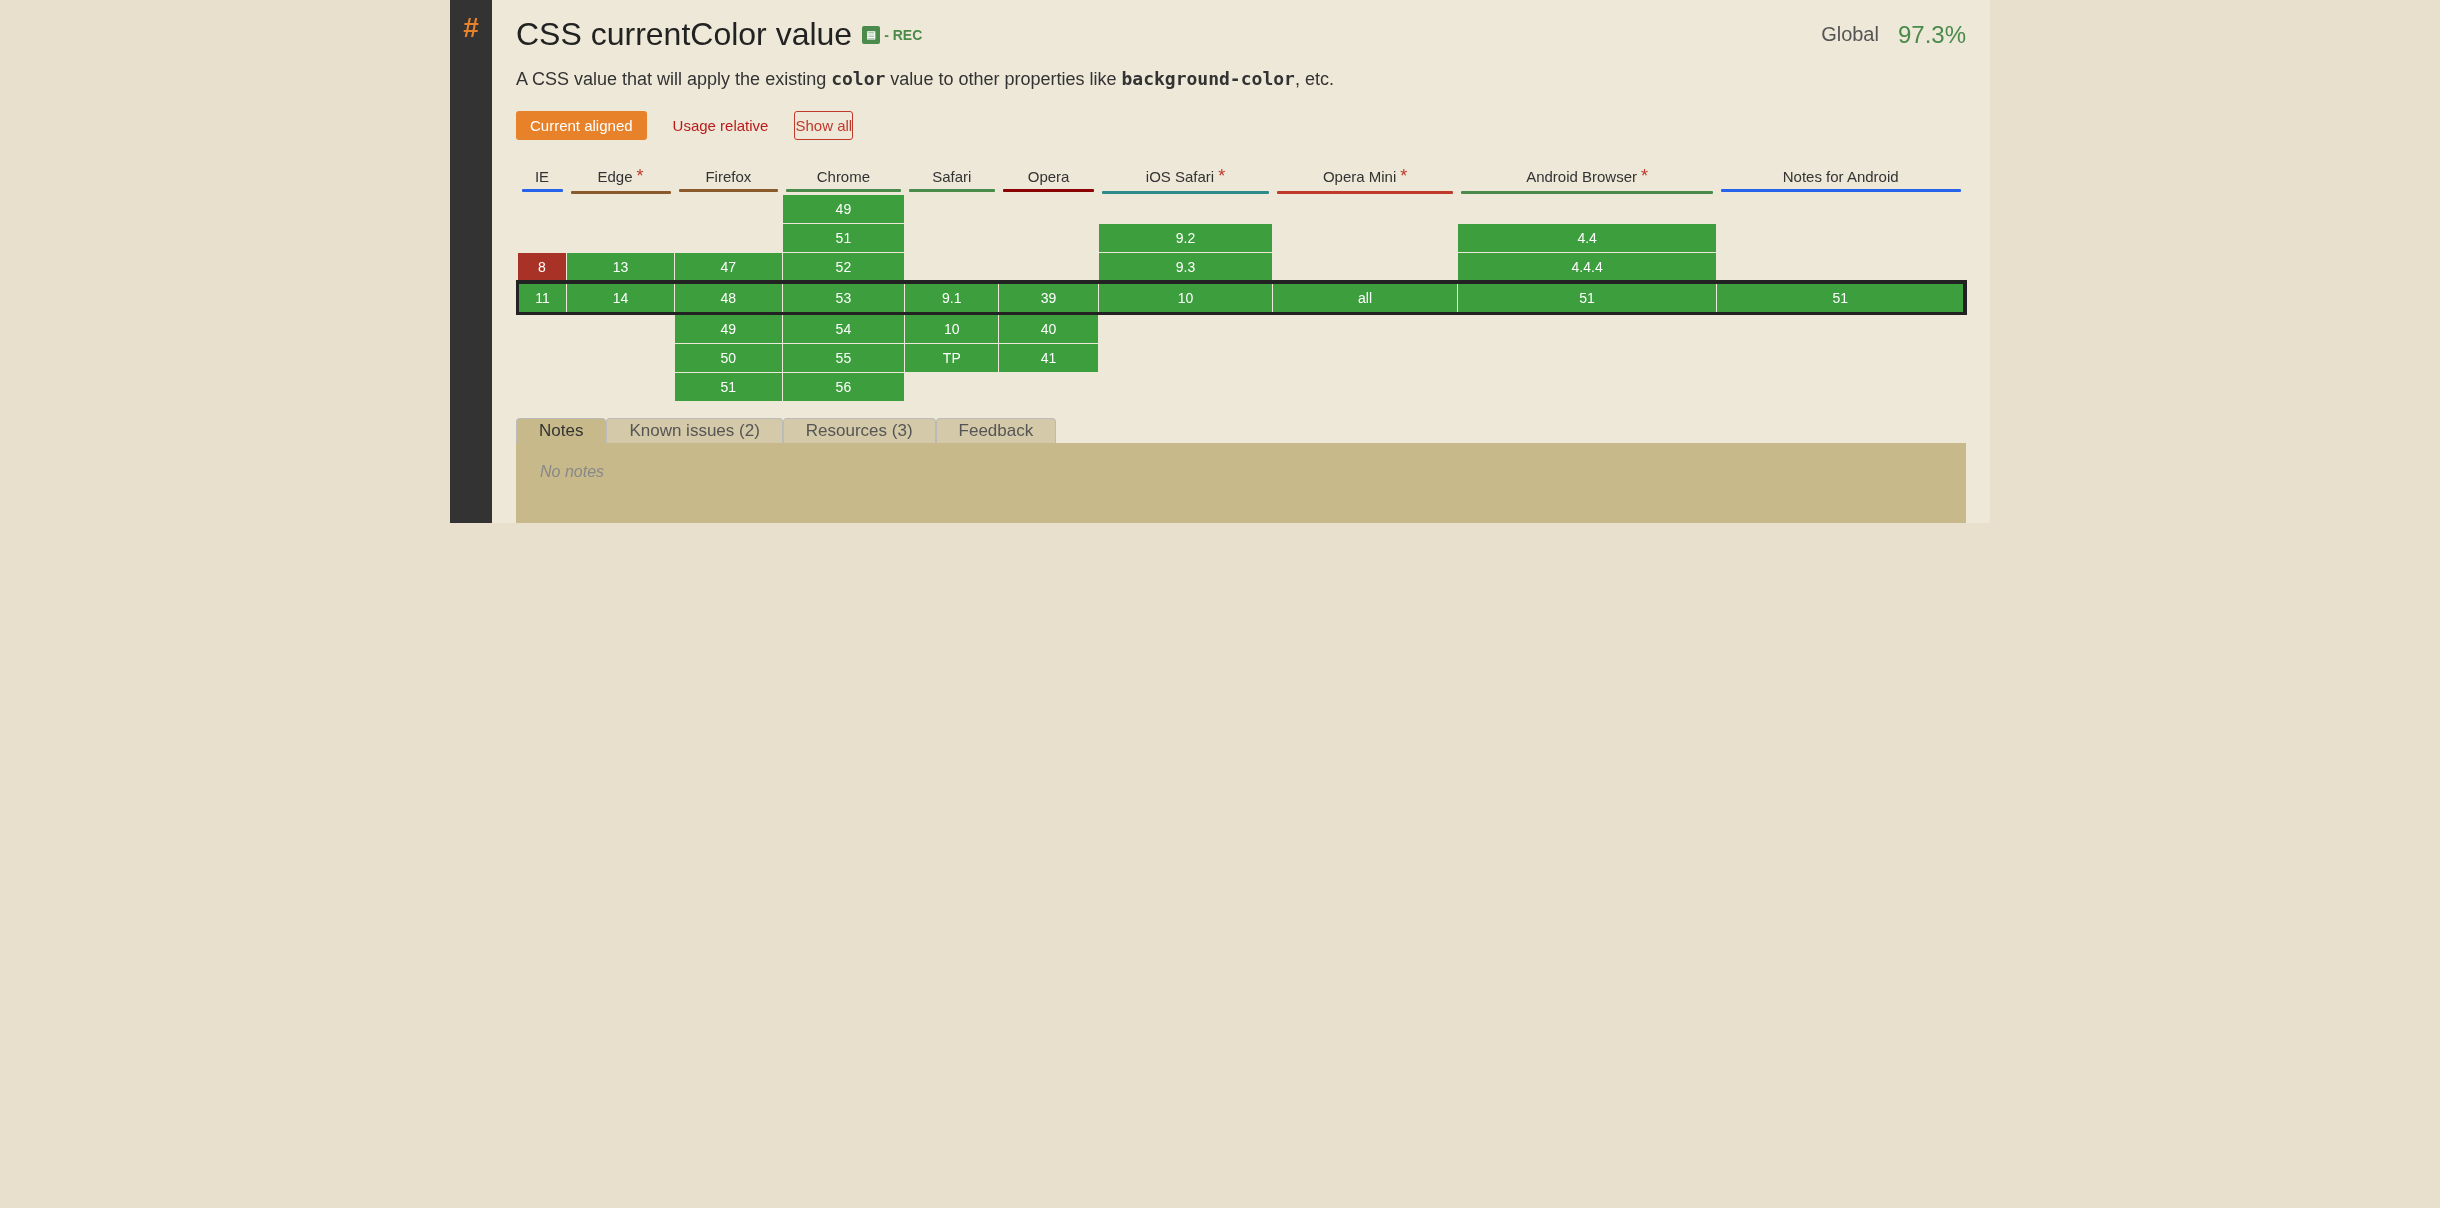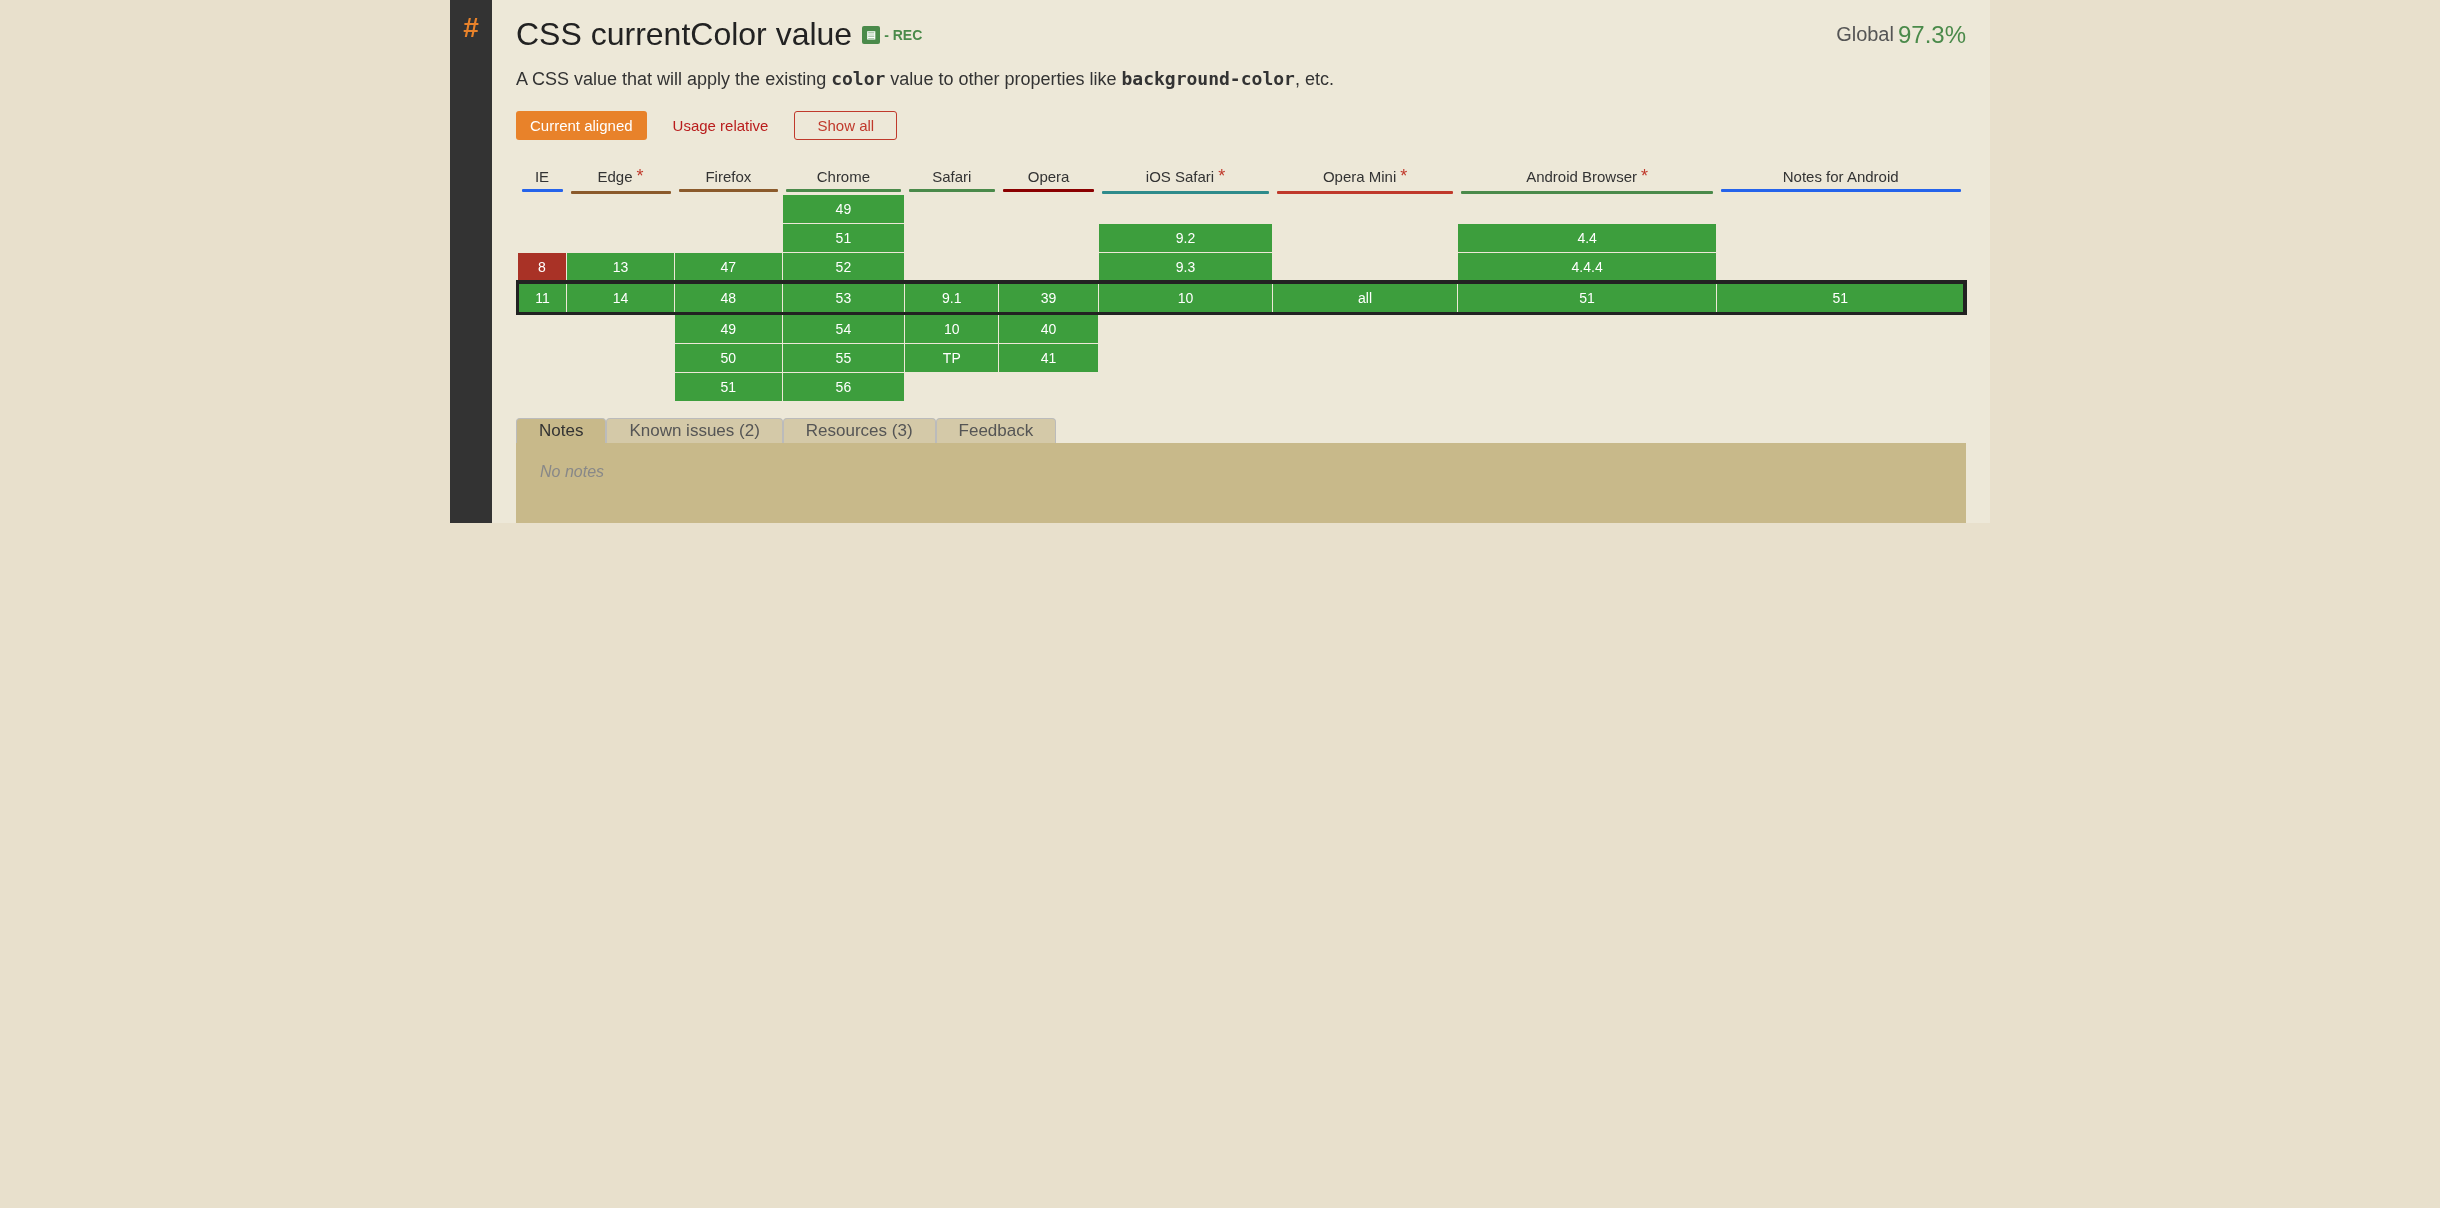--- a/index.html
+++ b/index.html
@@ -64,21 +64,21 @@
       border-radius: 2px;
       display: inline-flex;
       align-items: center;
       justify-content: center;
       color: white;
       font-size: 10px;
     }
     .global-area {
       display: flex;
       align-items: center;
-      gap: 4px;
+      gap: 19px;
       margin-left: 16px;
     }
     .global-label {
       font-size: 20px;
       color: #555;
     }
     .global-value {
       font-size: 24px;
       color: #4a8a4a;
       font-weight: 500;
@@ -114,21 +114,21 @@
       color: #b91c1c;
       border: none;
       padding: 6px 14px;
       font-size: 15px;
       cursor: pointer;
     }
     .btn-show-all {
       background: transparent;
       color: #c0392b;
       border: 1px solid #c0392b;
-      padding: 5px 22px;
+      padding: 5px 0;
       border-radius: 3px;
       font-size: 15px;
       cursor: pointer;
     }
     .compat-table {
       width: 100%;
       border-collapse: collapse;
       font-size: 14px;
     }
     .compat-table thead tr th {

